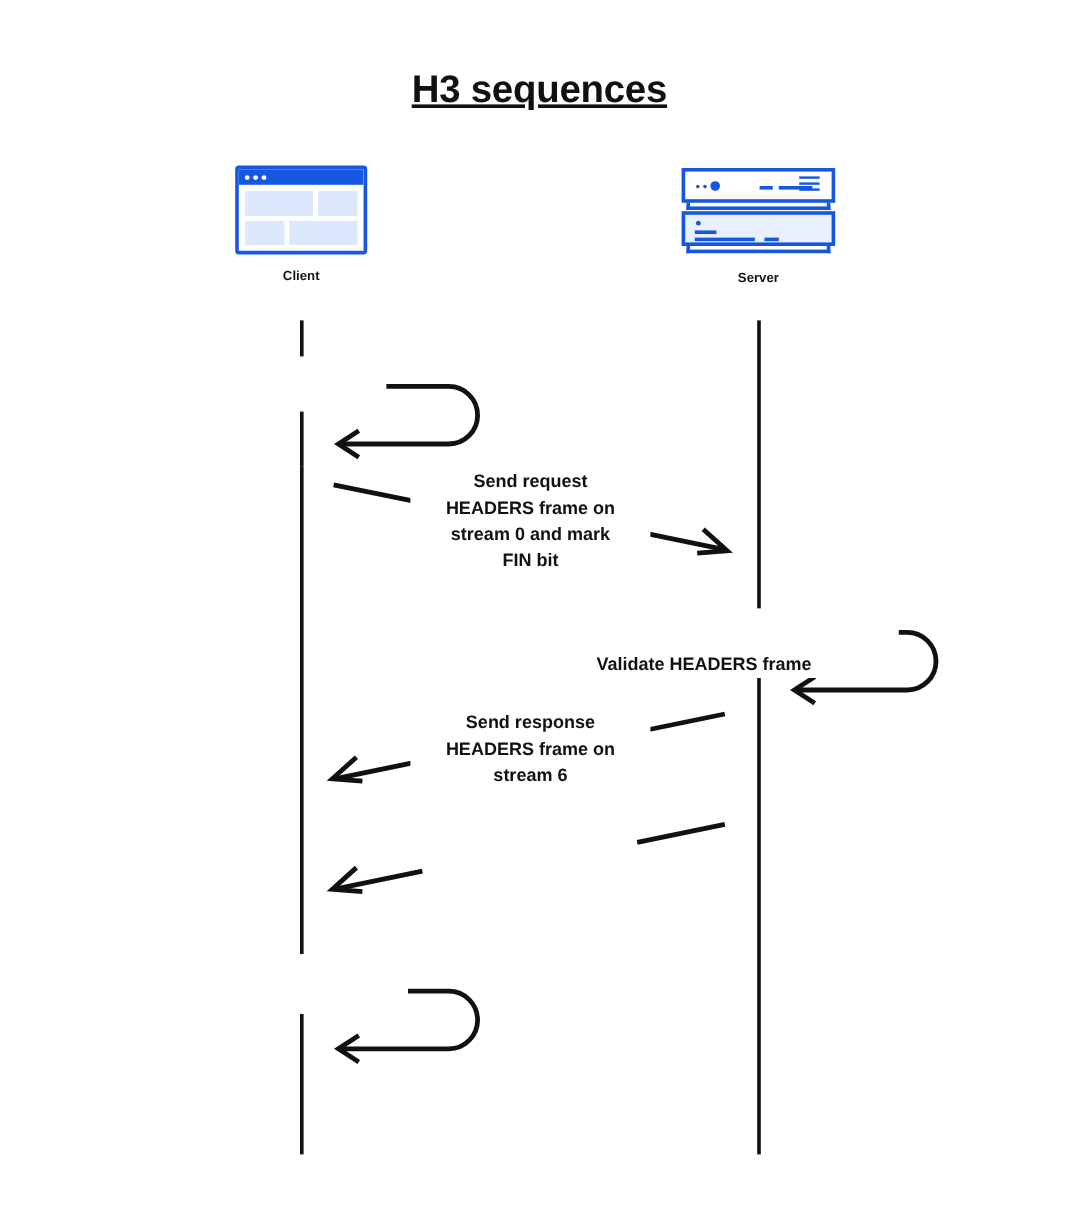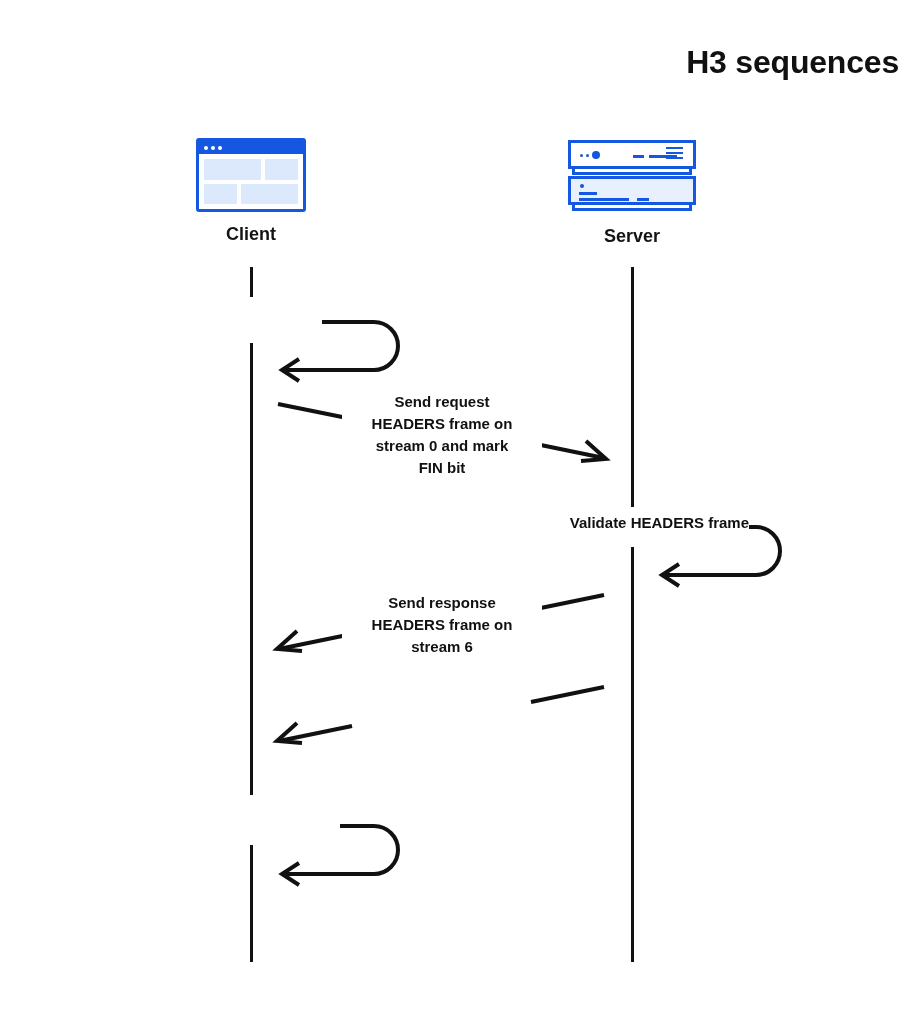--- a/index.html
+++ b/index.html
@@ -17,41 +17,42 @@
   }
 
   #diagram-root {
     position: absolute;
     inset: 0;
   }
 
   
   .diagram-title {
     position: absolute;
-    top: 44px;
+    top: 56px;
     left: 0;
     width: 899px;
-    text-align: right;
+    text-align: center;
     font-size: 32px;
     font-weight: bold;
     letter-spacing: -0.2px;
     color: #111111;
+    text-decoration: underline;
   }
 
   
   .actor {
     position: absolute;
     text-align: center;
   }
   .actor-client { left: 151px; top: 138px; width: 200px; }
   .actor-server { left: 532px; top: 138px; width: 200px; }
 
   .actor-label {
     margin-top: 12px;
-    font-size: 18px;
+    font-size: 11px;
     font-weight: bold;
     color: #141414;
   }
 
   
   .client-icon {
     width: 110px;
     height: 74px;
     margin: 0 auto;
     border: 3px solid #1557e0;
@@ -270,21 +271,21 @@
       <path class="arrow-head" d="M 299 863 L 282 874 L 299 885"></path>
     </g>
   </svg>
 
 
   <div class="msg-text" style="left:342px; top:391px; width:200px;">Send request
 HEADERS frame on
 stream 0 and mark
 FIN bit</div>
 
-  <div class="msg-text" style="left:497px; top:512px; width:252px; text-align:right;">Validate HEADERS frame</div>
+  <div class="msg-text" style="left:497px; top:543px; width:252px; text-align:left;">Validate HEADERS frame</div>
 
   <div class="msg-text" style="left:342px; top:592px; width:200px;">Send response
 HEADERS frame on
 stream 6</div>
 
 
 
 </div>
 
 </body></html>

